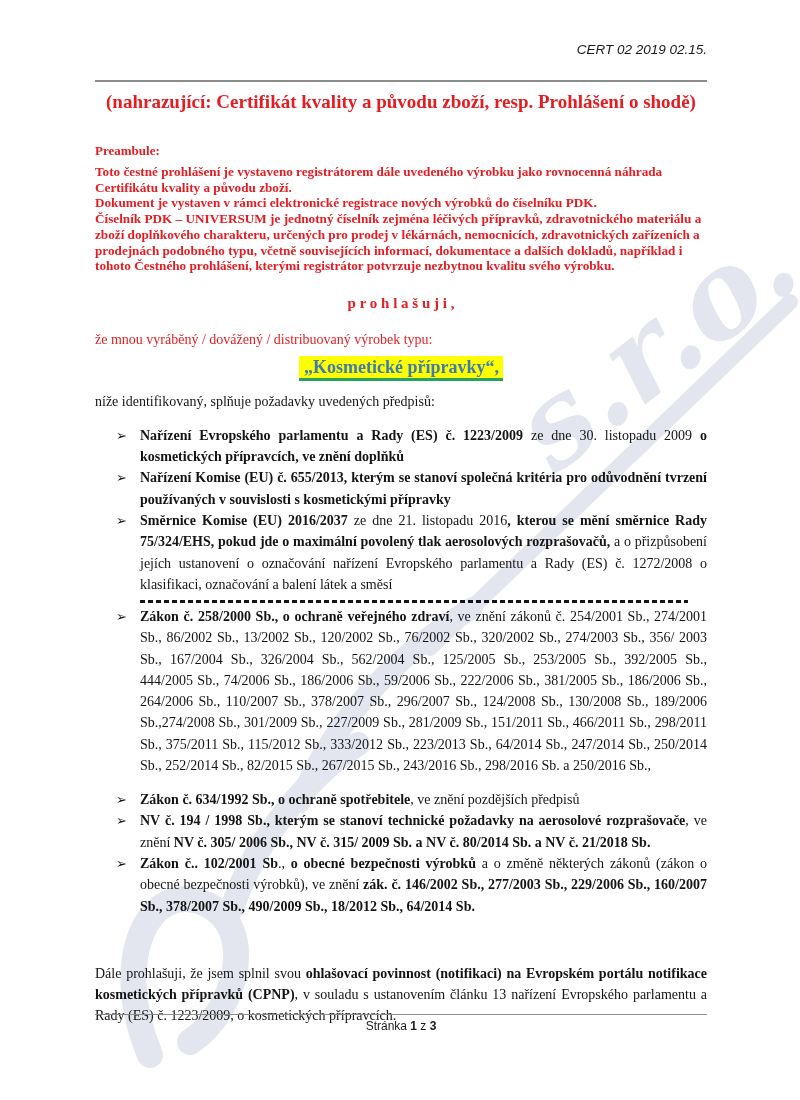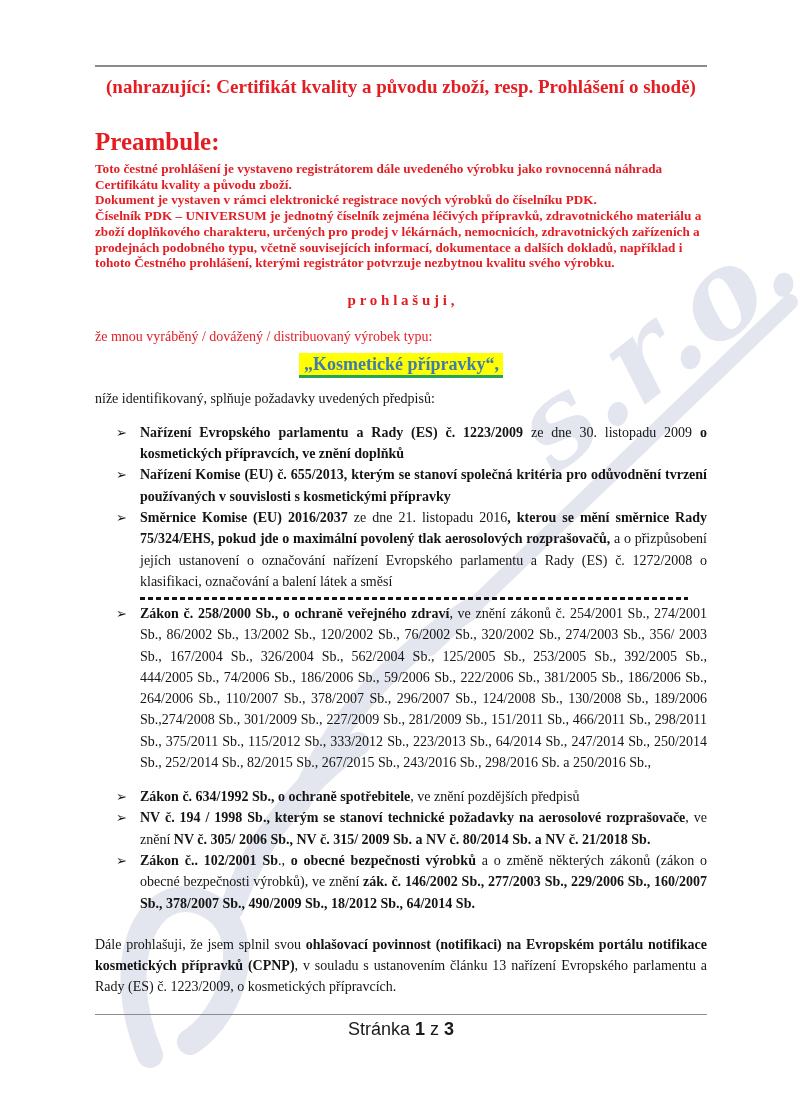--- a/index.html
+++ b/index.html
@@ -18,60 +18,61 @@
   }
   .watermark-svg{position:absolute;left:0;top:0;z-index:0;}
   .content{position:relative;z-index:1;padding:42px 93px 0 95px;}
   .header-ref{
     text-align:right;font-family:"Liberation Sans",sans-serif;font-style:italic;
     font-size:13.5px;color:#1a1a1a;
   }
   .top-rule{border:none;border-top:2px solid var(--rule);margin:23px 0 9px 0;}
   .doc-title{text-align:center;color:var(--red);font-weight:bold;font-size:23px;margin:0;line-height:1.15;}
   .doc-subtitle{text-align:center;color:var(--red);font-weight:bold;font-size:19px;margin:3px 0 0 0;}
-  .preamble-heading{color:var(--red);font-weight:bold;font-size:25px;margin:30px 0 5px 0;}
+  .preamble-heading{color:var(--red);font-weight:bold;font-size:13px;margin:30px 0 5px 0;}
   .preamble p{color:var(--red);font-weight:bold;font-size:13.2px;line-height:1.19;margin:0;}
   .decl-intro{color:var(--red);text-align:center;font-size:14px;margin-top:15px;}
   .decl-verb{color:var(--red);text-align:center;font-weight:bold;font-size:15px;margin-top:21px;}
   .product-line{color:var(--red);font-size:14px;margin-top:20px;}
   .product-type-wrap{text-align:center;margin-top:8px;}
   .product-type{
     display:inline-block;background:var(--hl);color:var(--blue);font-weight:bold;
     font-size:18px;padding:1px 4px 0 5px;border-bottom:3px solid var(--ul);
   }
   .compliance{font-size:14px;margin-top:13px;}
   .regulations{margin-top:15px;}
   .reg-item{position:relative;padding-left:45px;text-align:justify;font-size:14px;line-height:1.52;}
   .reg-item .bullet{position:absolute;left:21px;top:1px;font-size:13px;color:var(--ink);}
   .reg-item.gap-before{margin-top:13px;}
   .b{font-weight:bold;}
   .dashed-divider{
     margin:5px 0 3px 45px;width:548px;height:3px;
     background:repeating-linear-gradient(90deg,var(--ink) 0 5px,transparent 5px 8px);
   }
-  .closing{margin-top:20px;text-align:justify;font-size:14px;line-height:1.5;}
+  .closing{margin-top:46px;text-align:justify;font-size:14px;line-height:1.5;}
   .footer{position:absolute;left:95px;right:93px;top:1014px;z-index:1;}
   .footer-rule{border:none;border-top:1.5px solid var(--rule);margin:0;}
-  .footer-text{text-align:center;font-family:"Liberation Sans",sans-serif;font-size:18px;margin-top:4px;color:#1a1a1a;}
+  .footer-text{text-align:center;font-family:"Liberation Sans",sans-serif;font-size:12px;margin-top:4px;color:#1a1a1a;}
 </style>
 </head>
 <body>
 
 <svg class="watermark-svg" width="800" height="1100" viewBox="0 0 800 1100" aria-hidden="true">
   <g fill="none" stroke="#e3e6ee" stroke-linecap="round">
     <path d="M150,1055 C110,960 148,878 206,904 C258,928 236,1012 190,1042" stroke-width="26"></path>
     <path d="M232,908 C258,830 320,768 358,744" stroke-width="24"></path>
     <path d="M300,802 C340,702 420,640 472,608" stroke-width="22"></path>
     <path d="M430,648 L790,302" stroke-width="16"></path>
   </g>
   <text transform="translate(555,475) rotate(-38)" font-family="DejaVu Serif, serif" font-style="italic" font-weight="bold" font-size="118" fill="#e3e6ee">s.r.o.</text>
 </svg>
 
 <div class="content">
 
+  <div class="header-ref">CERT 02 2019 02.15.</div>
 
   <hr class="top-rule">
 
   <div class="doc-subtitle">(nahrazující: Certifikát kvality a původu zboží, resp. Prohlášení o shodě)</div>
 
   <div class="preamble-heading">Preambule:</div>
   <div class="preamble">
     <p>Toto čestné prohlášení je vystaveno registrátorem dále uvedeného výrobku jako rovnocenná náhrada Certifikátu kvality a původu zboží.</p>
     <p>Dokument je vystaven v rámci elektronické registrace nových výrobků do číselníku PDK.</p>
     <p>Číselník PDK – UNIVERSUM je jednotný číselník zejména léčivých přípravků, zdravotnického materiálu a zboží doplňkového charakteru, určených pro prodej v lékárnách, nemocnicích, zdravotnických zařízeních a prodejnách podobného typu, včetně souvisejících informací, dokumentace a dalších dokladů, například i tohoto Čestného prohlášení, kterými registrátor potvrzuje nezbytnou kvalitu svého výrobku.</p>

